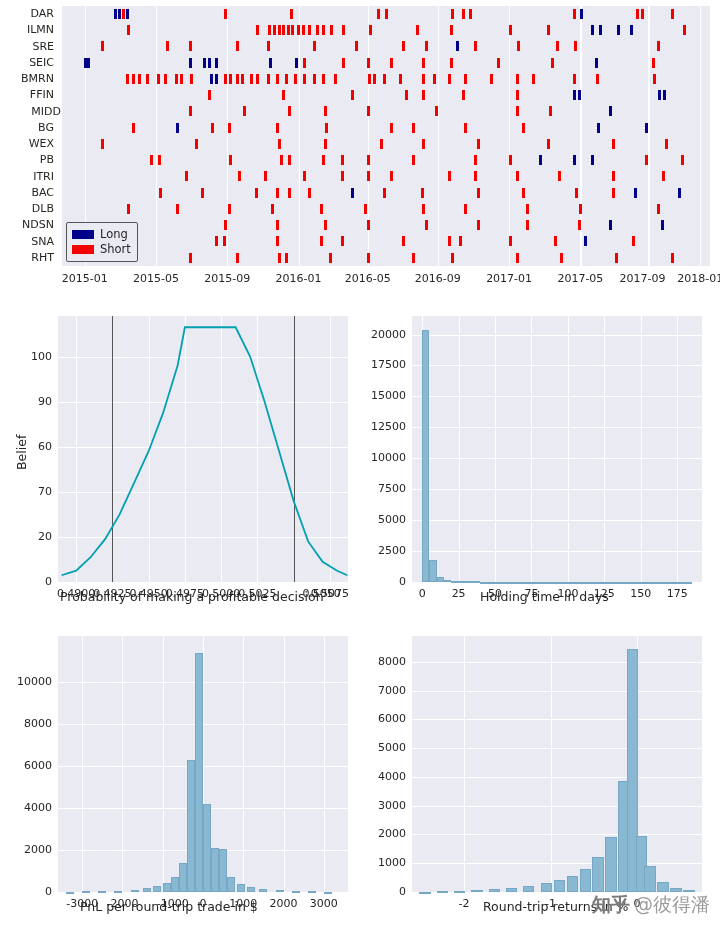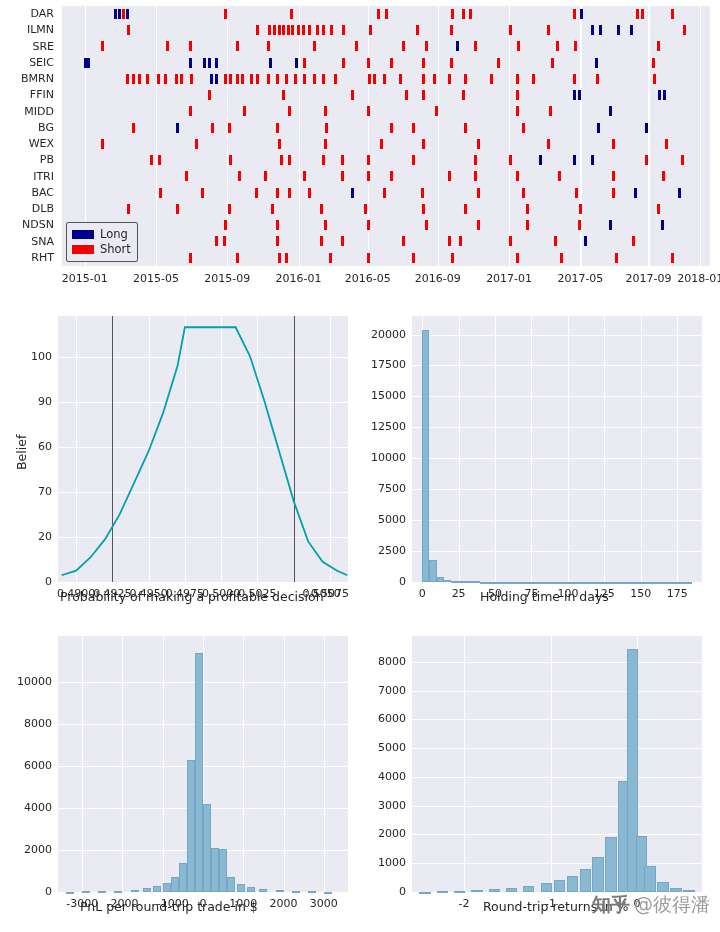--- a/index.html
+++ b/index.html
@@ -375,31 +375,31 @@
     </div>
   <div id="timeline-ticklabels">
       <div class="tick-label" style="left:55.68000000000001px;top:272px;width:58px;text-align:center;">2015-01</div>
       <div class="tick-label" style="left:126.95999999999998px;top:272px;width:58px;text-align:center;">2015-05</div>
       <div class="tick-label" style="left:198.24px;top:272px;width:58px;text-align:center;">2015-09</div>
       <div class="tick-label" style="left:269.52px;top:272px;width:58px;text-align:center;">2016-01</div>
       <div class="tick-label" style="left:338.856px;top:272px;width:58px;text-align:center;">2016-05</div>
       <div class="tick-label" style="left:408.84px;top:272px;width:58px;text-align:center;">2016-09</div>
       <div class="tick-label" style="left:480.11999999999995px;top:272px;width:58px;text-align:center;">2017-01</div>
       <div class="tick-label" style="left:551.4px;top:272px;width:58px;text-align:center;">2017-05</div>
-      <div class="tick-label" style="left:619.44px;top:272px;width:58px;text-align:center;">2017-09</div>
+      <div class="tick-label" style="left:619.44px;top:272px;width:58px;text-align:left;">2017-09</div>
       <div class="tick-label" style="left:671.28px;top:272px;width:58px;text-align:center;">2018-01</div>
     </div>
   <div id="timeline-yticklabels">
       <div class="tick-label" style="left:0px;top:7.125px;width:54px;text-align:right;">DAR</div>
       <div class="tick-label" style="left:0px;top:23.375px;width:54px;text-align:right;">ILMN</div>
       <div class="tick-label" style="left:0px;top:39.625px;width:54px;text-align:right;">SRE</div>
       <div class="tick-label" style="left:0px;top:55.875px;width:54px;text-align:right;">SEIC</div>
       <div class="tick-label" style="left:0px;top:72.125px;width:54px;text-align:right;">BMRN</div>
       <div class="tick-label" style="left:0px;top:88.375px;width:54px;text-align:right;">FFIN</div>
-      <div class="tick-label" style="left:0px;top:104.625px;width:54px;text-align:right;">MIDD</div>
+      <div class="tick-label" style="left:0px;top:104.625px;width:54px;text-align:right;padding-left:7px;">MIDD</div>
       <div class="tick-label" style="left:0px;top:120.875px;width:54px;text-align:right;">BG</div>
       <div class="tick-label" style="left:0px;top:137.125px;width:54px;text-align:right;">WEX</div>
       <div class="tick-label" style="left:0px;top:153.375px;width:54px;text-align:right;">PB</div>
       <div class="tick-label" style="left:0px;top:169.625px;width:54px;text-align:right;">ITRI</div>
       <div class="tick-label" style="left:0px;top:185.875px;width:54px;text-align:right;">BAC</div>
       <div class="tick-label" style="left:0px;top:202.125px;width:54px;text-align:right;">DLB</div>
       <div class="tick-label" style="left:0px;top:218.375px;width:54px;text-align:right;">NDSN</div>
       <div class="tick-label" style="left:0px;top:234.625px;width:54px;text-align:right;">SNA</div>
       <div class="tick-label" style="left:0px;top:250.875px;width:54px;text-align:right;">RHT</div>
     </div>

